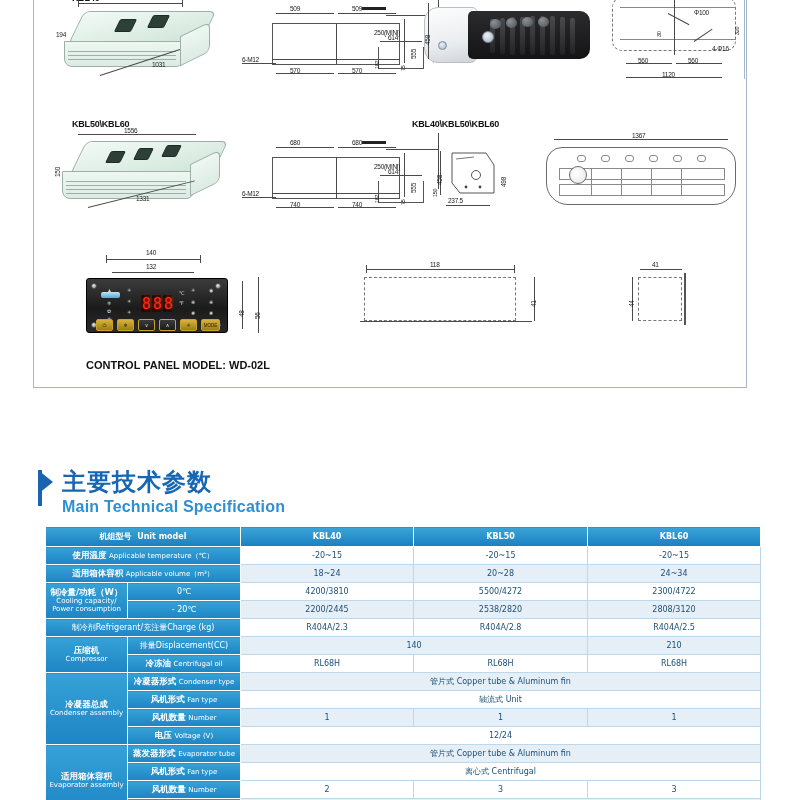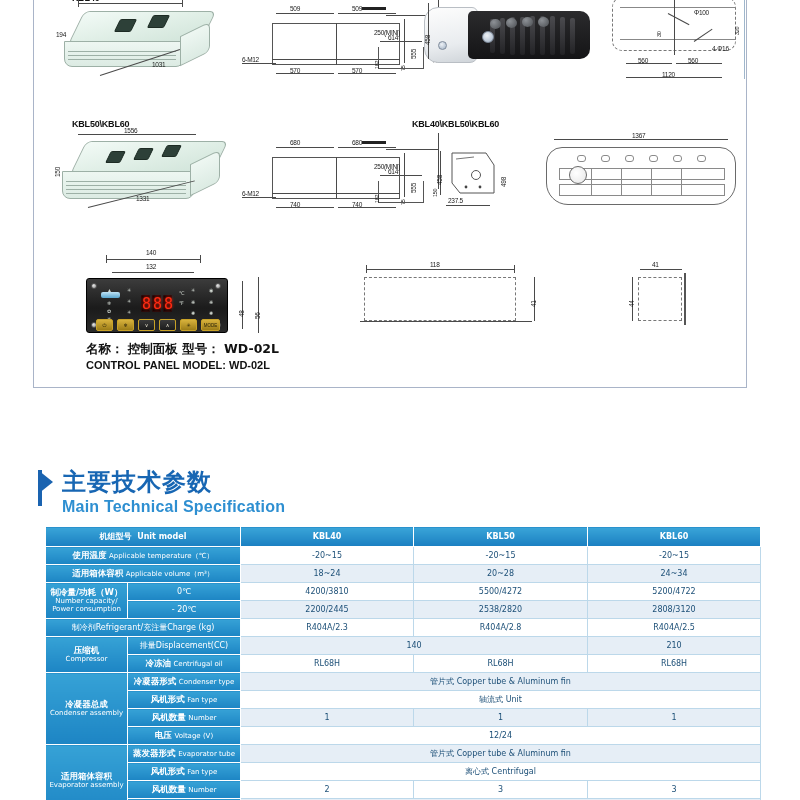--- a/index.html
+++ b/index.html
@@ -331,21 +331,20 @@
     <div class="cp-btn" style="left:51px; top:40px; width:17px; height:12px;">∨</div>
     <div class="cp-btn" style="left:72px; top:40px; width:17px; height:12px;">∧</div>
     <div class="cp-btn gold" style="left:93px; top:40px; width:17px; height:12px;">✳</div>
     <div class="cp-btn gold" style="left:114px; top:40px; width:19px; height:12px; font-size:4.5px;">MODE</div>
   </div>
   <div class="ln lnv" style="left:208px; top:292px; height:48px;"></div>
   <div class="dim vert" style="left:204px; top:328px;">48</div>
   <div class="ln lnv" style="left:224px; top:288px; height:56px;"></div>
   <div class="dim vert" style="left:220px; top:330px;">56</div>
 
-  <div class="cp-cap-cn" style="left:52px; top:352px;">名称： 控制面板    型号： WD-02L</div>
   <div class="cp-cap-en" style="left:52px; top:370px;">CONTROL PANEL   MODEL: WD-02L</div>
 
   <div class="box-d" style="left:330px; top:288px; width:152px; height:44px;"></div>
   <div class="ln lnh" style="left:326px; top:332px; width:172px;"></div>
   <div class="ln lnh" style="left:332px; top:280px; width:148px;"></div>
   <div class="ln lnv" style="left:332px; top:276px; height:8px;"></div>
   <div class="ln lnv" style="left:480px; top:276px; height:8px;"></div>
   <div class="dim" style="left:396px; top:272px;">118</div>
   <div class="ln lnv" style="left:500px; top:288px; height:44px;"></div>
   <div class="dim vert" style="left:496px; top:318px;">41</div>
@@ -402,26 +401,26 @@
         <span style="font-size:7px">Applicable volume（m³）</span>
       </td>
       <td class="val alt">18~24</td>
       <td class="val alt">20~28</td>
       <td class="val alt">24~34</td>
     </tr>
 
     <tr>
       <td class="lh" rowspan="2">
         <div class="cn">制冷量/功耗（W）</div>
-        <div class="en">Number capacity/ Power consumption</div>
+        <div class="en">Cooling capacity/ Power consumption</div>
       </td>
       <td class="lh">0℃</td>
       <td class="val">4200/3810</td>
       <td class="val">5500/4272</td>
-      <td class="val">5200/4722</td>
+      <td class="val">2300/4722</td>
     </tr>
 
     <tr>
       <td class="lh">- 20℃</td>
       <td class="val alt">2200/2445</td>
       <td class="val alt">2538/2820</td>
       <td class="val alt">2808/3120</td>
     </tr>
 
     <tr>

